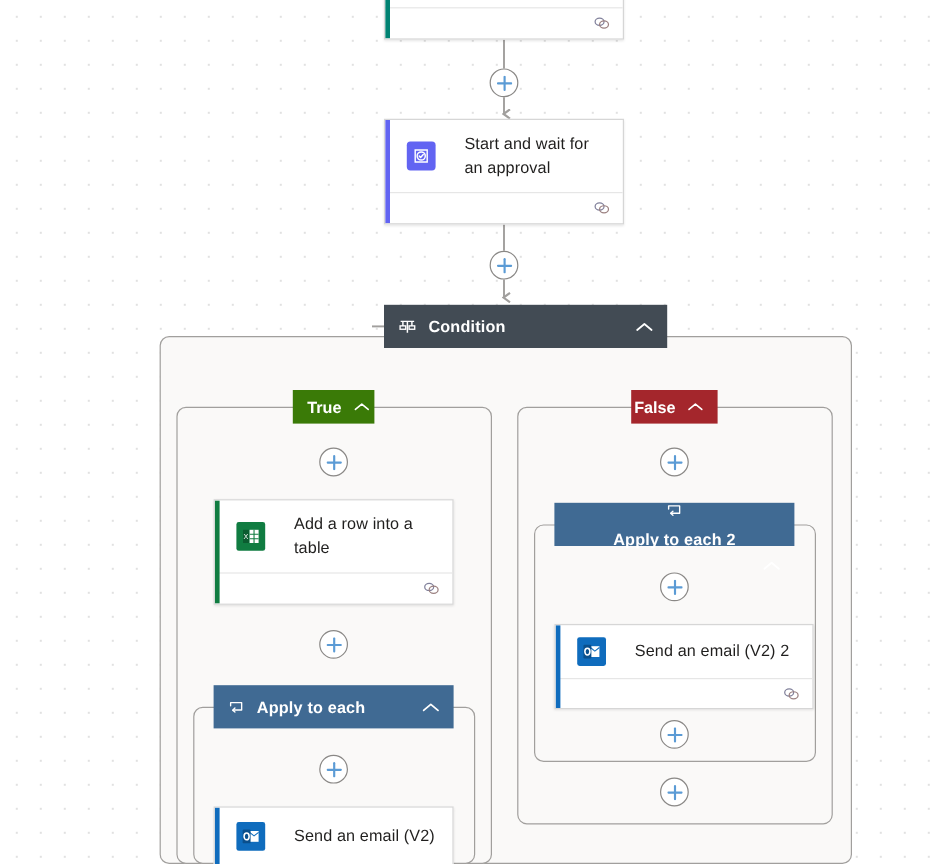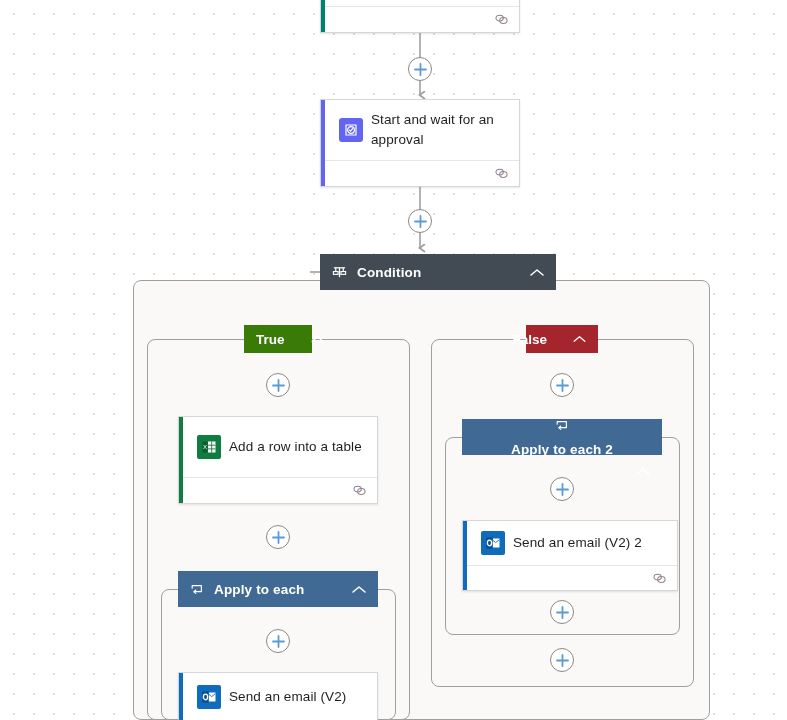--- a/index.html
+++ b/index.html
@@ -38,21 +38,21 @@
   }
   .card-accent {
     position: absolute;
     left: 0; top: 0; bottom: 0;
     width: 4px;
   }
   .card-main {
     flex: 1;
     display: flex;
     align-items: center;
-    gap: 8px;
+    gap: 24px;
     padding: 10px 14px 10px 18px;
   }
   .card-title {
     font-size: 13.5px;
     color: #201f1e;
     line-height: 1.45;
     letter-spacing: 0.1px;
   }
   .card-footer {
     border-top: 1px solid #e6e6e6;
@@ -91,21 +91,21 @@
   }
   .gh-condition { background: #424b54; }
   .gh-loop { background: #406a93; }
   .group-header .chev { margin-left: auto; }
 
   
   .branch-pill {
     position: absolute;
     display: flex;
     align-items: center;
-    gap: 26px;
+    gap: 10px;
     padding: 0 12px;
     color: #ffffff;
     font-size: 13.5px;
     font-weight: bold;
     height: 28px;
   }
   .pill-true  { background: #3a7a07; }
   .pill-false { background: #a4262c; }
 
   

